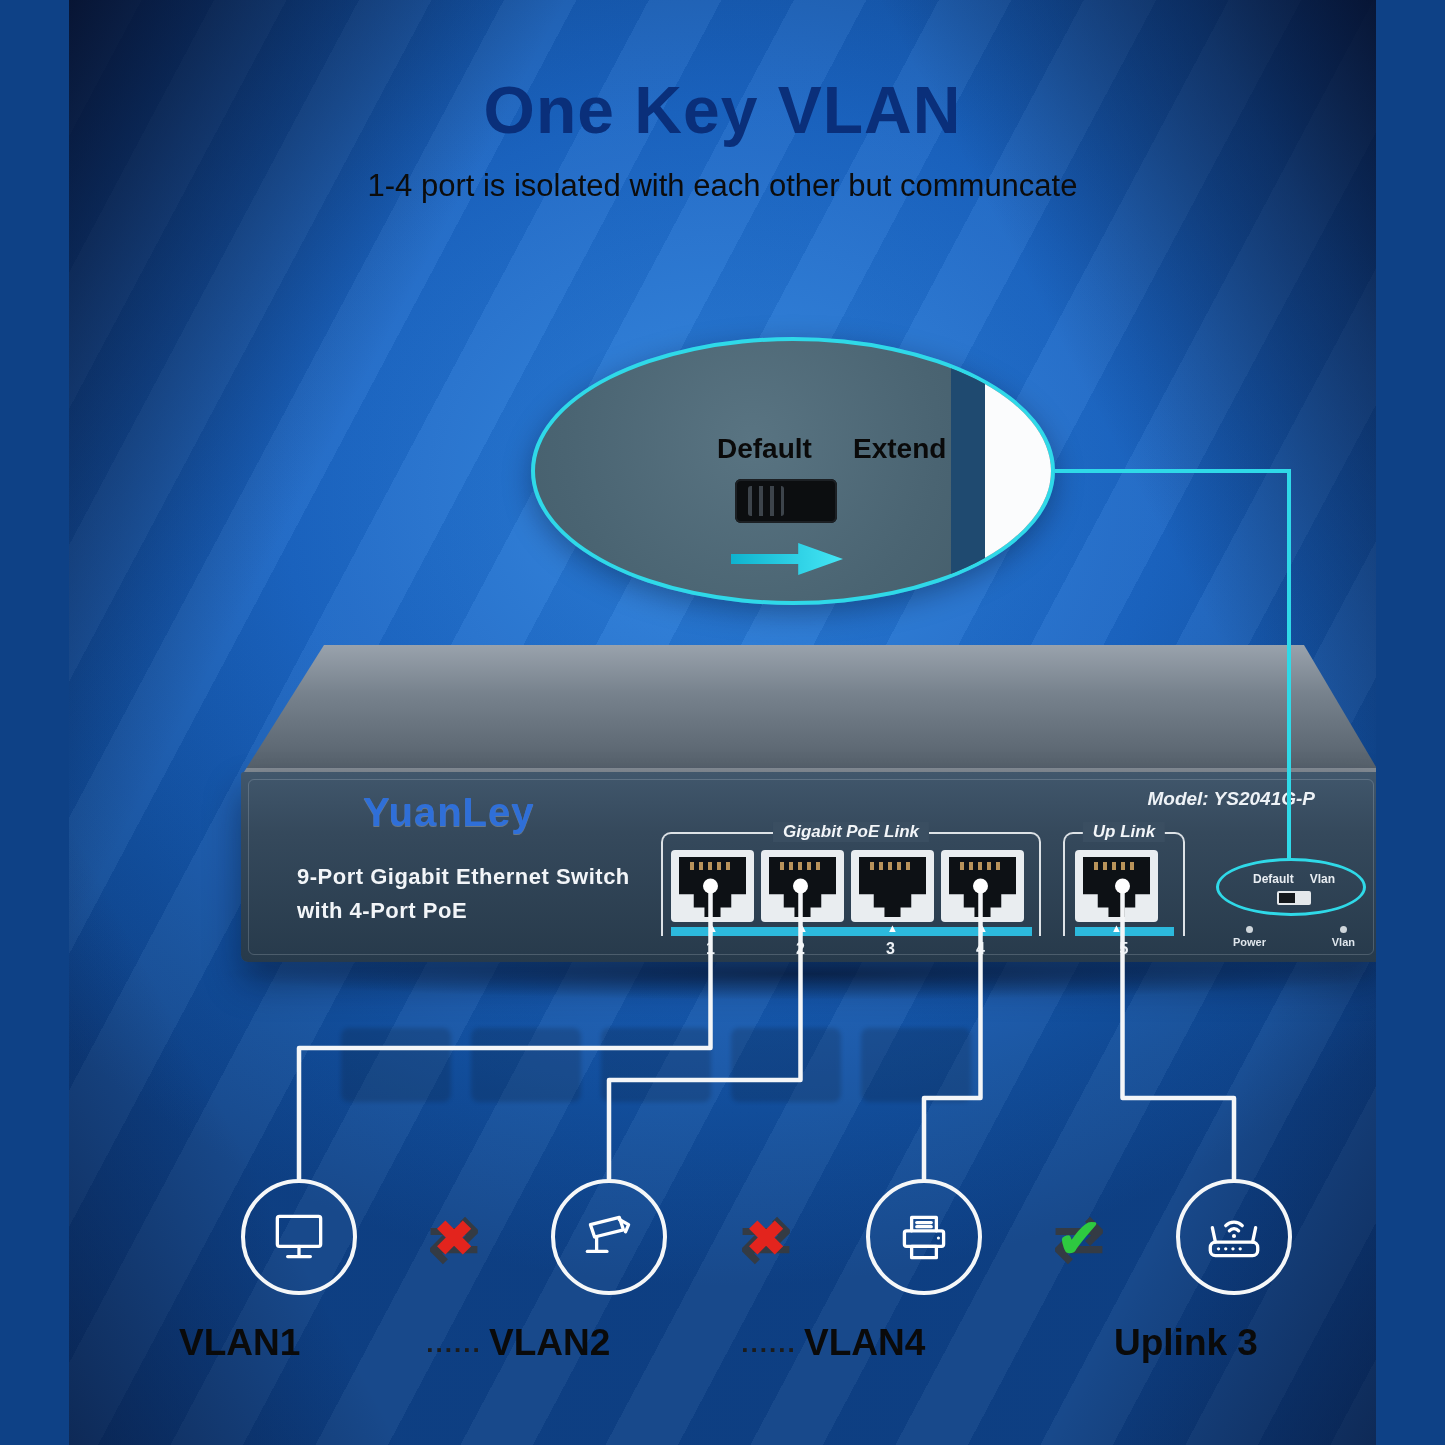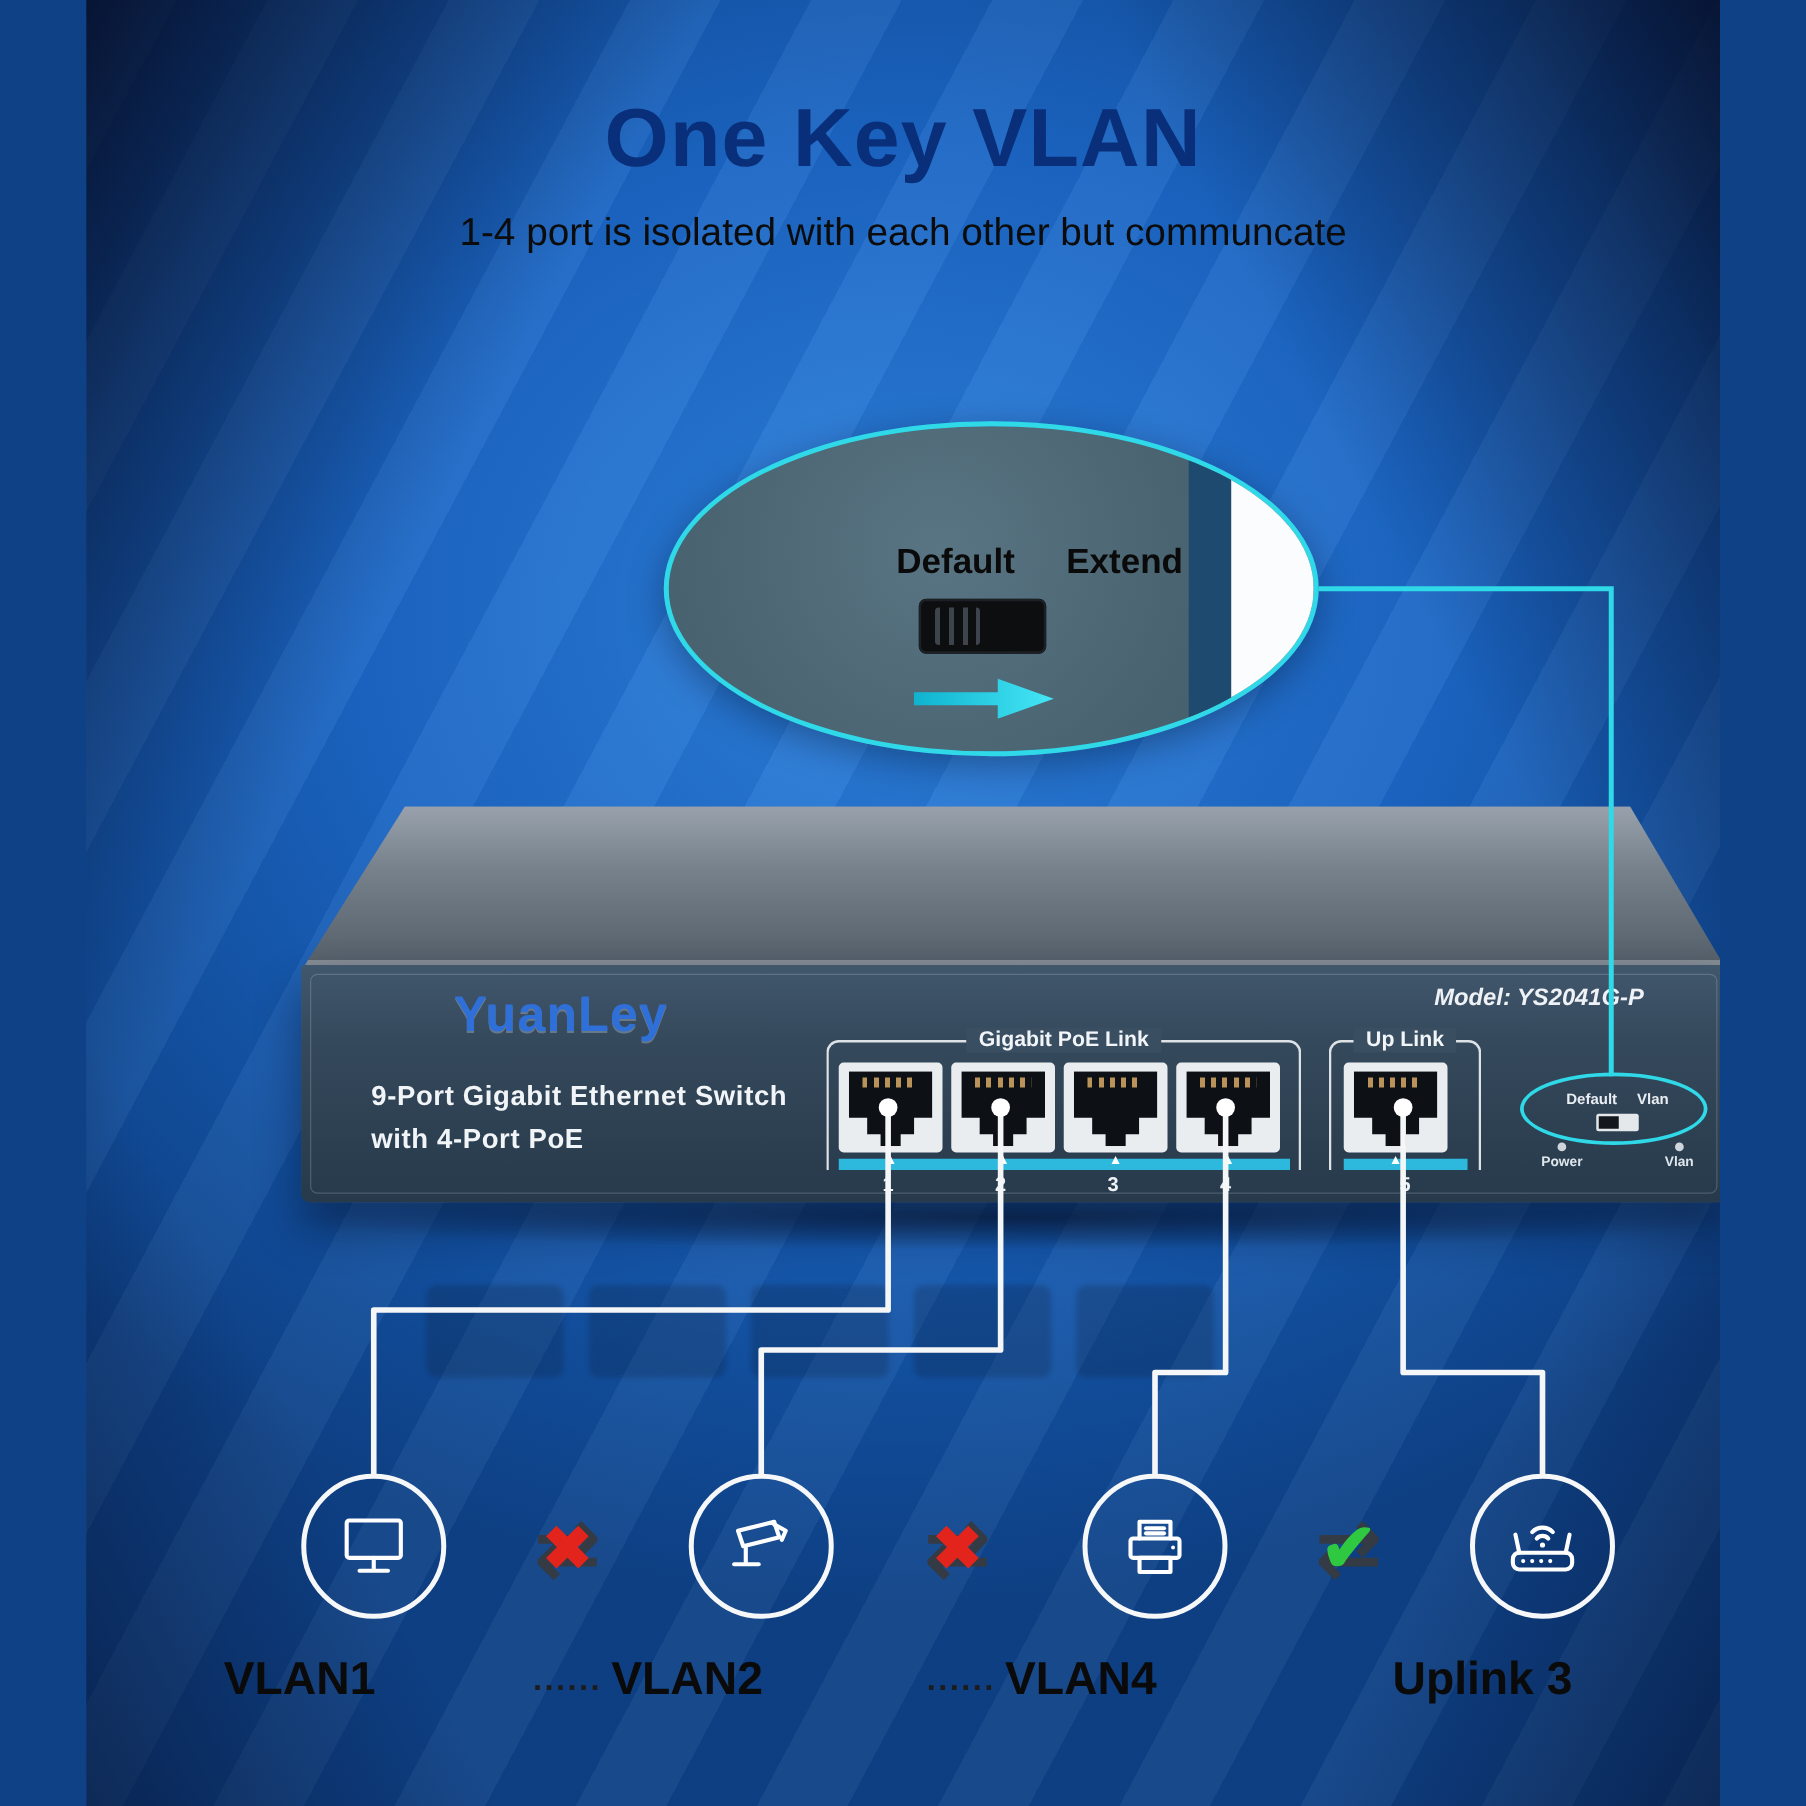--- a/index.html
+++ b/index.html
@@ -59,21 +59,21 @@
     color:#2f6fd8; text-shadow:0 1px 0 rgba(255,255,255,.25);margin-left:44px; }
   .model{ position:absolute; right:66px; top:16px; font-size:19px; font-style:italic; font-weight:700; color:#eef2f6; }
   .desc{ position:absolute; left:56px; font-size:22px; font-weight:700; letter-spacing:.5px; color:#f2f5f8; }
   .desc.d1{ top:92px; } .desc.d2{ top:126px; }
 
   .port-group{ position:absolute; top:60px; height:104px; border:2px solid #dde2e6; border-bottom:none;
     border-radius:10px 10px 0 0; }
   .poe-group{ left:420px; width:380px; }
   .uplink-group{ left:822px; width:122px; }
   .group-label{ position:absolute; top:-12px; left:50%; transform:translateX(-50%);
-    background:#3a4e61; padding:0 10px; font-size:17px; font-weight:700; color:#f2f5f8; white-space:nowrap; }
+    background:#3a4e61; padding:0 10px; font-size:17px; font-weight:700; color:#f2f5f8; white-space:nowrap;font-style:italic; }
   .ports{ position:absolute; left:8px; top:16px; display:flex; gap:7px; }
   .port{ width:83px; height:72px; background:#e9edf0; border-radius:4px; position:relative; }
   .port-inner{ position:absolute; inset:7px 8px 5px 8px; background:#0d1115;
     clip-path:polygon(0 0,100% 0,100% 62%,78% 62%,78% 84%,62% 84%,62% 100%,38% 100%,38% 84%,22% 84%,22% 62%,0 62%); }
   .port-inner::before{ content:""; position:absolute; left:16%; right:16%; top:8%; height:14%;
     background:repeating-linear-gradient(90deg,#b9935a 0 4px, transparent 4px 9px); }
   .stripe{ position:absolute; left:8px; bottom:0; height:9px; background:#2cb9dd;
     display:flex; gap:7px; }
   .poe-group .stripe{ width:361px; }
   .uplink-group .stripe{ width:99px; left:10px; }
@@ -81,21 +81,21 @@
     position:relative; top:-3px; }
   .port-numbers{ position:absolute; left:428px; top:168px; display:flex; gap:7px; }
   .port-numbers span{ width:83px; text-align:center; font-size:16px; font-weight:700; color:#eef2f6; }
   .uplink-number{ position:absolute; left:822px; top:168px; width:122px; text-align:center;
     font-size:16px; font-weight:700; color:#eef2f6; }
 
   .mini-cluster{ position:absolute; left:988px; top:100px; width:130px; }
   .mini-labels{ display:flex; gap:16px; justify-content:center; font-size:12px; font-weight:700; color:#e8edf2; }
   .mini-switch{ margin:5px auto 0; width:34px; height:14px; background:#e4e8eb; border-radius:2px; position:relative; }
   .mini-switch::after{ content:""; position:absolute; left:2px; top:2px; width:16px; height:10px; background:#14181c; }
-  .led-row{ display:flex; justify-content:space-between; padding:0 4px; margin-top:9px; }
+  .led-row{ display:flex; justify-content:space-between; padding:12px 4px; margin-top:9px; }
   .led{ text-align:center; font-size:11px; font-weight:700; color:#dfe6ec; }
   .led::before{ content:""; display:block; width:7px; height:7px; border-radius:50%;
     background:#cfd6db; margin:0 auto 3px; }
   .vlan-ellipse{ position:absolute; left:975px; top:86px; width:150px; height:58px;
     border:3px solid #2fd9e8; border-radius:50%; pointer-events:none; }
 
   
   .ghost{ position:absolute; left:272px; top:1028px; width:630px; height:74px; z-index:1;
     opacity:.20; filter:blur(2px); display:flex; gap:20px; }
   .ghost div{ flex:1; background:#0b1526; border-radius:8px; }

